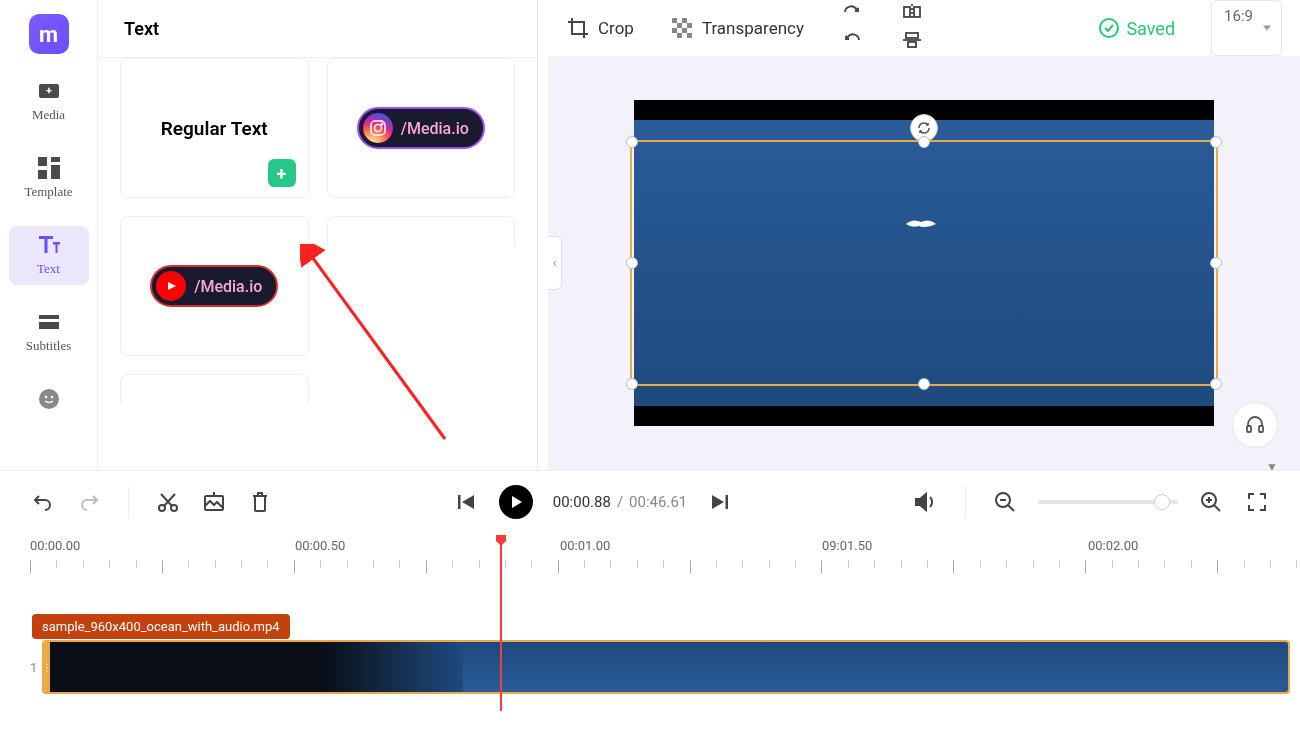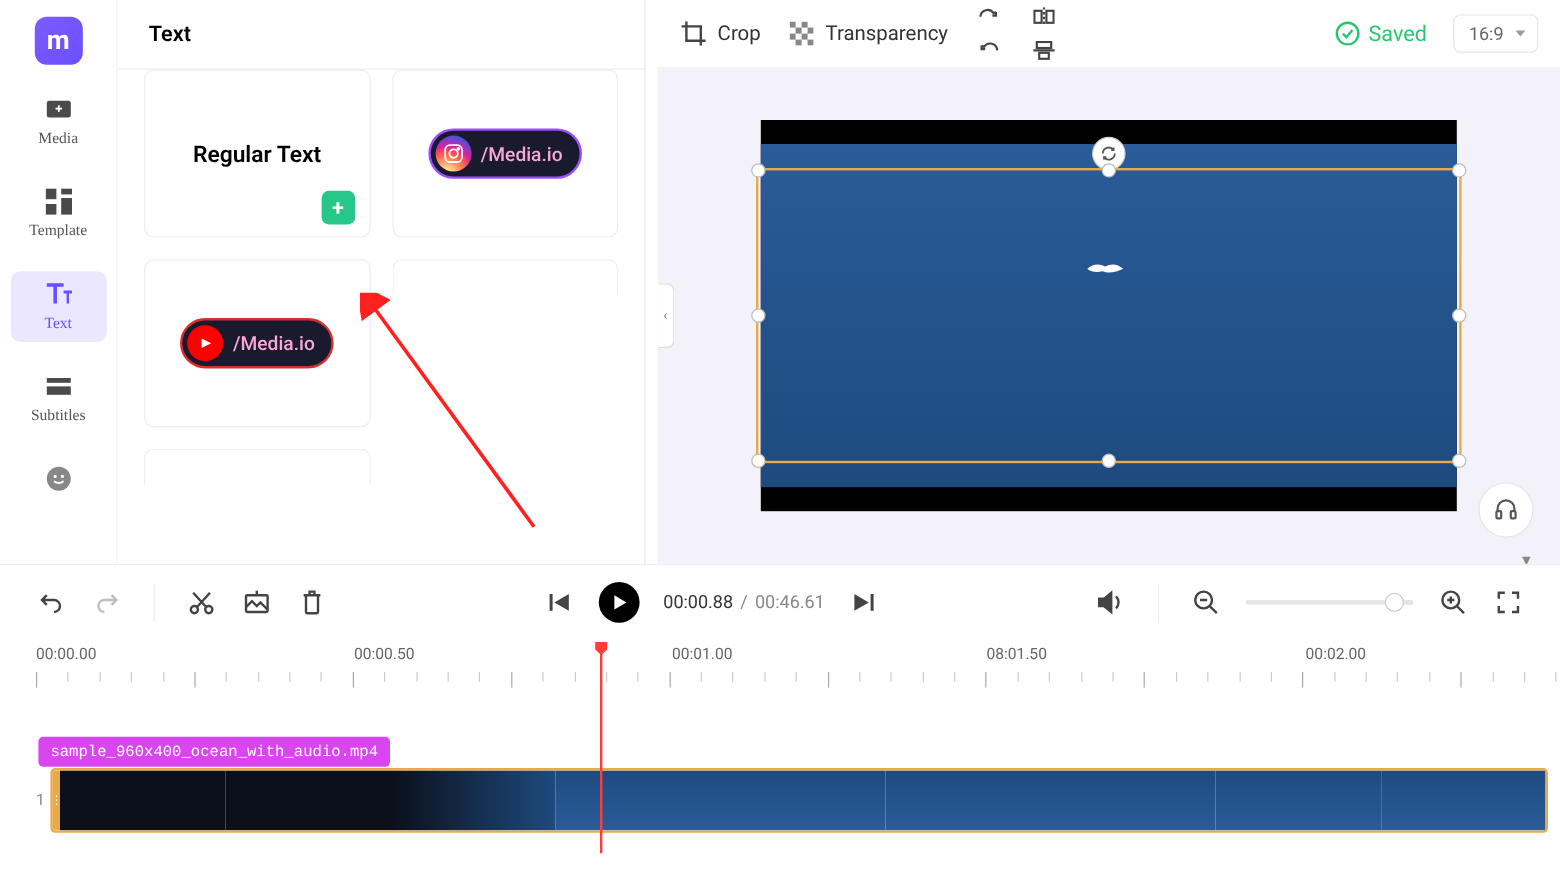--- a/index.html
+++ b/index.html
@@ -24,21 +24,21 @@
 .add-btn { position: absolute; right: 12px; bottom: 10px; width: 28px; height: 28px; background: #27c78a; border-radius: 6px; display: flex; align-items: center; justify-content: center; color: #fff; font-size: 18px; font-weight: bold; }
 .social-card { height: 140px; border: 1px solid #eee; border-radius: 8px; display: flex; align-items: center; justify-content: center; cursor: pointer; }
 .pill { display: flex; align-items: center; background: #1a1a2e; border-radius: 30px; padding: 4px 14px 4px 4px; gap: 8px; }
 .pill-icon { width: 30px; height: 30px; border-radius: 50%; display: flex; align-items: center; justify-content: center; }
 .pill-icon.ig { background: radial-gradient(circle at 30% 107%, #fdf497 0%, #fdf497 5%, #fd5949 45%, #d6249f 60%, #285aeb 90%); }
 .pill-icon.yt { background: #ff0000; }
 .pill-text { color: #f9a8d4; font-size: 16px; font-weight: 500; }
 .pill-ig-border { border: 2px solid #9c4dff; }
 .pill-yt-border { border: 2px solid #d43030; }
 
-.toolbar { position: absolute; left: 548px; top: 0; right: 0; height: 56px; background: #fff; display: flex; align-items: center; padding: 0 18px; gap: 22px; }
+.toolbar { position: absolute; left: 548px; top: 0; right: 0; height: 56px; background: #fff; display: flex; padding: 0 18px; gap: 36px; }
 .toolbar-item { display: flex; align-items: center; gap: 8px; font-size: 17px; color: #333; cursor: pointer; }
 .icon-box { width: 24px; height: 24px; display: flex; align-items: center; justify-content: center; color: #555; }
 .spacer { flex: 1; }
 .icon-col { display: flex; flex-direction: column; gap: 4px; }
 .saved { display: flex; align-items: center; gap: 6px; color: #28c76f; font-size: 18px; }
 .ratio-sel { border: 1px solid #e5e5e5; border-radius: 6px; padding: 6px 28px 6px 12px; font-size: 15px; color: #666; position: relative; cursor: pointer; }
 .ratio-sel::after { content: ""; position: absolute; right: 10px; top: 50%; width: 0; height: 0; border-left: 4px solid transparent; border-right: 4px solid transparent; border-top: 5px solid #999; transform: translateY(-50%); }
 .export-btn { background: #7c5cff; color: #fff; border: none; border-radius: 8px; padding: 10px 28px; font-size: 17px; font-weight: 500; cursor: pointer; }
 
 .canvas { position: absolute; left: 548px; top: 56px; right: 0; bottom: 261px; background: #f3f1fa; display: flex; align-items: center; justify-content: center; }
@@ -66,21 +66,21 @@
 
 .timeline { position: absolute; left: 0; right: 0; bottom: 0; height: 199px; background: #fff; overflow: hidden; }
 .ruler { position: relative; height: 48px; padding: 10px 30px 0; }
 .ruler-label { position: absolute; top: 6px; font-size: 13px; color: #666; }
 .ruler-ticks { position: absolute; top: 28px; left: 30px; right: 30px; height: 14px; }
 .tick { position: absolute; top: 0; width: 1px; height: 8px; background: #ccc; }
 .tick.major { height: 13px; background: #aaa; }
 .playhead { position: absolute; top: 4px; width: 2px; background: #ff3b3b; z-index: 10; }
 .playhead-head { position: absolute; top: -2px; left: -6px; width: 14px; height: 14px; }
 
-.track-label { position: absolute; top: 82px; left: 32px; background: #d946ef; color: #fff; font-size: 13px; padding: 5px 10px; border-radius: 4px; z-index: 5; font-family: Liberation Mono, monospace; }
+.track-label { position: absolute; top: 82px; left: 32px; background: #c2410c; color: #fff; font-size: 13px; padding: 5px 10px; border-radius: 4px; z-index: 5; }
 .track-row { position: absolute; top: 108px; left: 30px; right: 10px; height: 54px; display: flex; align-items: center; gap: 4px; }
 .track-idx { font-size: 13px; color: #888; width: 8px; }
 .clip { flex: 1; height: 54px; border: 2px solid #e8a946; border-radius: 4px; display: flex; overflow: hidden; position: relative; }
 .clip-grip { width: 6px; background: #e8a946; display: flex; align-items: center; justify-content: center; color: #fff; font-size: 10px; }
 .clip-thumb { flex: 1; background: linear-gradient(180deg, #1e4a7e 0%, #2a5c99 100%); position: relative; }
 .clip-thumb.dark { background: #0a0f1a; }
 
 .arrow { position: absolute; left: 300px; top: 244px; pointer-events: none; z-index: 20; }
 </style>
 </head>
@@ -359,21 +359,21 @@
         <path d="M2 7V2h5M18 7V2h-5M2 13v5h5M18 13v5h-5"></path>
       </svg>
   </span>
 </div>
 
 <div class="timeline">
   <div class="ruler">
     <span class="ruler-label" style="left:30px">00:00.00</span>
     <span class="ruler-label" style="left:295px">00:00.50</span>
     <span class="ruler-label" style="left:560px">00:01.00</span>
-    <span class="ruler-label" style="left:822px">08:01.50</span>
+    <span class="ruler-label" style="left:822px">09:01.50</span>
     <span class="ruler-label" style="left:1088px">00:02.00</span>
     <div class="ruler-ticks" id="ticks">
         <div class="tick major" style="left: 0px;"></div>
         <div class="tick" style="left: 26.383px;"></div>
         <div class="tick" style="left: 52.766px;"></div>
         <div class="tick" style="left: 79.1489px;"></div>
         <div class="tick" style="left: 105.532px;"></div>
         <div class="tick major" style="left: 131.915px;"></div>
         <div class="tick" style="left: 158.298px;"></div>
         <div class="tick" style="left: 184.681px;"></div>

